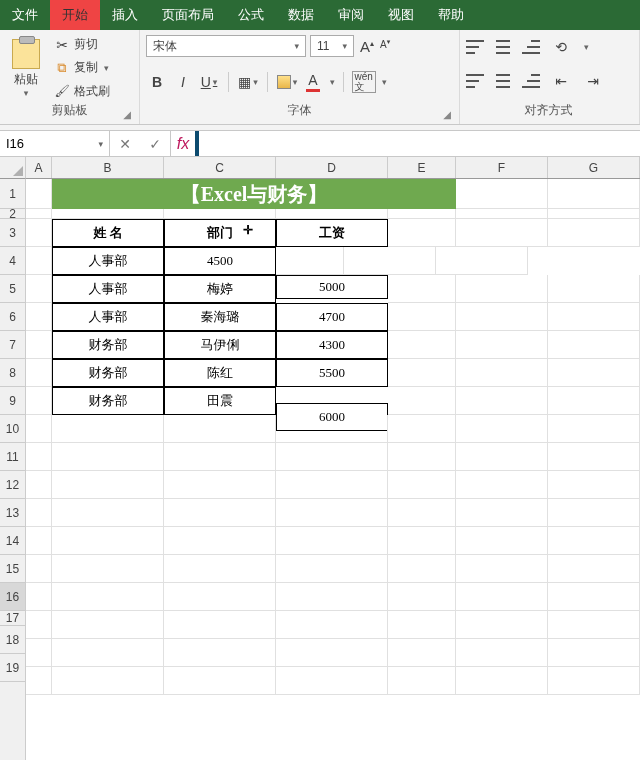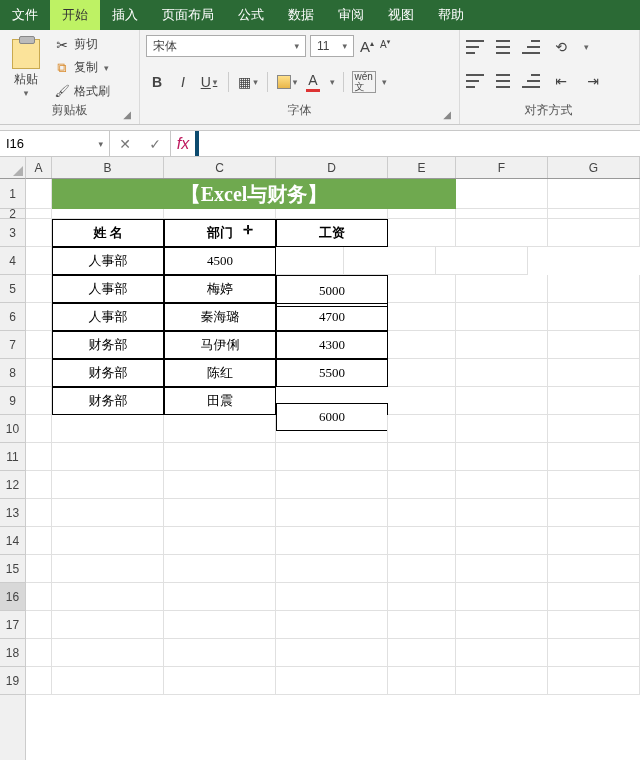--- a/index.html
+++ b/index.html
@@ -1,21 +1,21 @@
 <!DOCTYPE html>
 <html><head>
 <meta charset="utf-8">
 <style>
   * { box-sizing: border-box; margin: 0; padding: 0; font-family: "Microsoft YaHei", Arial, sans-serif; }
   html, body { width: 640px; height: 760px; overflow: hidden; background: #fff; }
 
   
   .tabs { display: flex; height: 30px; background: #2b6a35; color: #fff; font-size: 13px; user-select: none; }
   .tab { padding: 0 12px; display: flex; align-items: center; cursor: pointer; }
-  .tab.active { background: #bef264; color: #333; }
+  .tab.active { background: #ef4444; color: #333; }
 
   
   .ribbon { display: flex; background: #f3f3f3; border-bottom: 1px solid #c8c8c8; height: 95px; font-size: 12px; color: #444; }
   .group { border-right: 1px solid #dadada; padding: 4px 6px; display: flex; flex-direction: column; }
   .group-body { flex: 1; display: flex; }
   .group-label { height: 18px; text-align: center; font-size: 12px; color: #555; position: relative; }
   .group-label .launcher { position: absolute; right: 2px; bottom: 0; font-size: 10px; color: #888; cursor: pointer; }
 
   
   .clip-left { display: flex; flex-direction: column; align-items: center; justify-content: center; width: 40px; }
@@ -280,21 +280,21 @@
       <div class="rh" style="height: 28px;">7</div>
       <div class="rh" style="height: 28px;">8</div>
       <div class="rh" style="height: 28px;">9</div>
       <div class="rh" style="height: 28px;">10</div>
       <div class="rh" style="height: 28px;">11</div>
       <div class="rh" style="height: 28px;">12</div>
       <div class="rh" style="height: 28px;">13</div>
       <div class="rh" style="height: 28px;">14</div>
       <div class="rh" style="height: 28px;">15</div>
       <div class="rh sel" style="height: 28px;">16</div>
-      <div class="rh" style="height: 28px;">17</div>
+      <div class="rh" style="height: 15px;">17</div>
       <div class="rh" style="height: 28px;">18</div>
       <div class="rh" style="height: 28px;">19</div>
     </div>
   <div class="cells" id="cells">
       <div class="crow" style="height: 30px;">
         <div class="cell" style="width: 26px; height: 30px;"></div>
         <div class="title-banner" style="width: 404px; height: 30px;">【Excel与财务】</div>
         <div class="cell" style="width: 92px; height: 30px;"></div>
         <div class="cell" style="width: 92px; height: 30px;"></div>
       </div>
@@ -321,21 +321,21 @@
         <div class="cell tb serif" style="width: 112px; height: 28px;">人事部</div>
         <div class="cell tb serif" style="width: 112px; height: 28px;">4500</div>
         <div class="cell" style="width: 68px; height: 28px;"></div>
         <div class="cell" style="width: 92px; height: 28px;"></div>
         <div class="cell" style="width: 92px; height: 28px;"></div>
       </div>
       <div class="crow" style="height: 28px;">
         <div class="cell" style="width: 26px; height: 28px;"></div>
         <div class="cell tb serif" style="width: 112px; height: 28px;">人事部</div>
         <div class="cell tb serif" style="width: 112px; height: 28px;">梅婷</div>
-        <div class="cell tb serif" style="width: 112px; height: 32px;">5000</div>
+        <div class="cell tb serif" style="width: 112px; height: 24px;">5000</div>
         <div class="cell" style="width: 68px; height: 28px;"></div>
         <div class="cell" style="width: 92px; height: 28px;"></div>
         <div class="cell" style="width: 92px; height: 28px;"></div>
       </div>
       <div class="crow" style="height: 28px;">
         <div class="cell" style="width: 26px; height: 28px;"></div>
         <div class="cell tb serif" style="width: 112px; height: 28px;">人事部</div>
         <div class="cell tb serif" style="width: 112px; height: 28px;">秦海璐</div>
         <div class="cell tb serif" style="width: 112px; height: 28px;">4700</div>
         <div class="cell" style="width: 68px; height: 28px;"></div>

